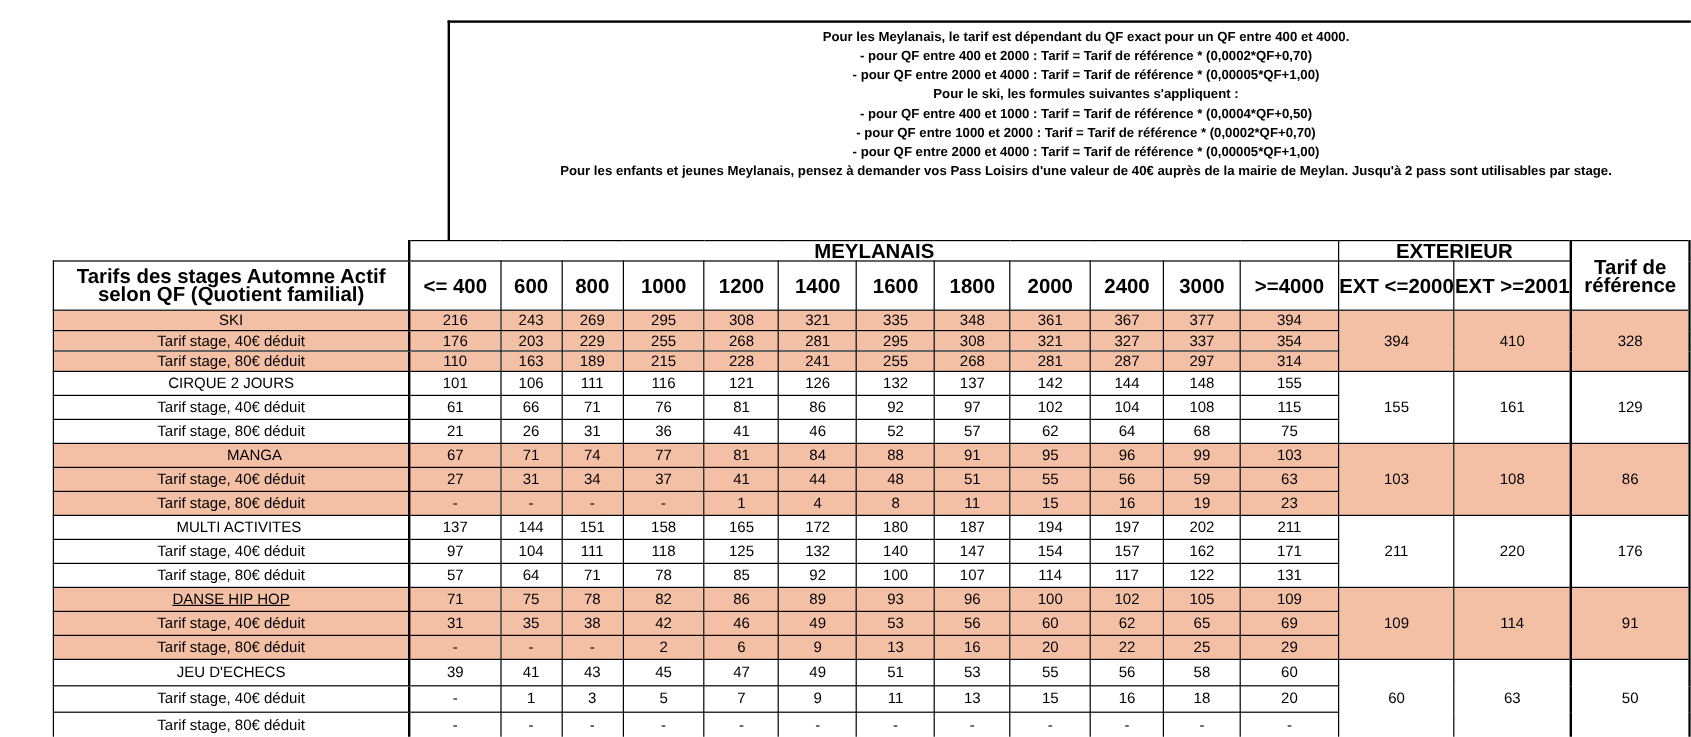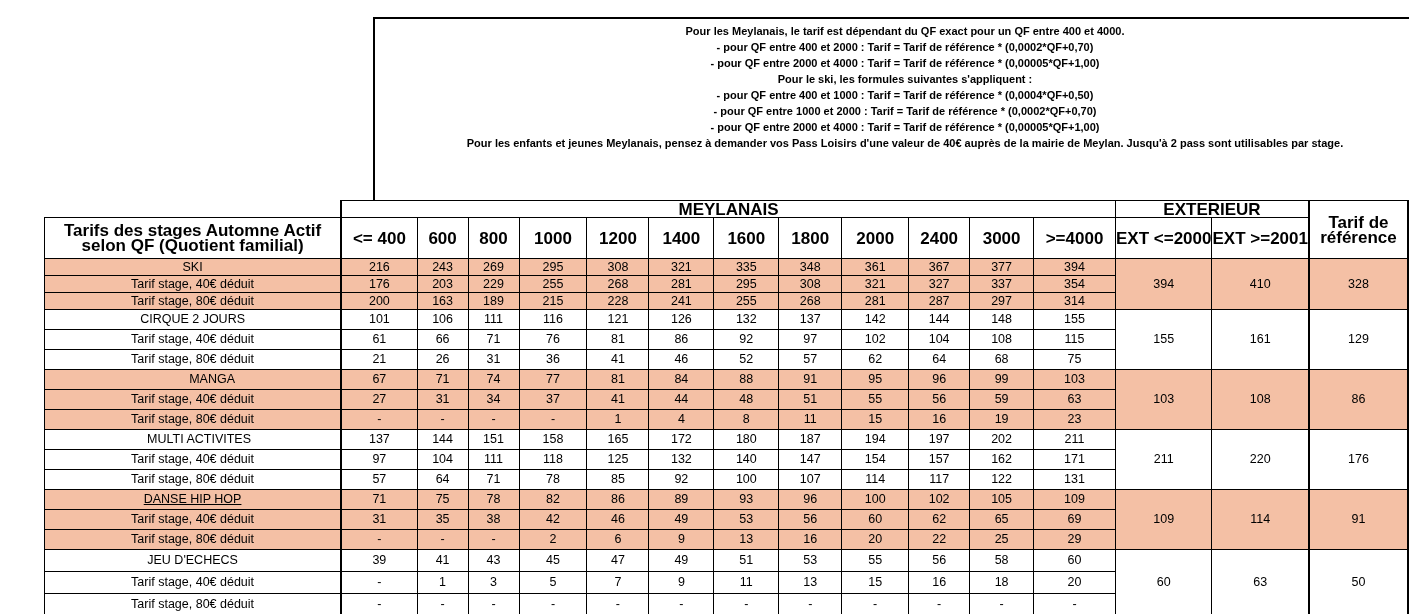--- a/index.html
+++ b/index.html
@@ -108,21 +108,21 @@
         <td>281</td>
         <td>295</td>
         <td>308</td>
         <td>321</td>
         <td>327</td>
         <td>337</td>
         <td>354</td>
       </tr>
       <tr class="pink">
         <td style="height: 16px;">Tarif stage, 80€ déduit</td>
-        <td class="thick-l">200</td>
+        <td class="thick-l">110</td>
         <td>163</td>
         <td>189</td>
         <td>215</td>
         <td>228</td>
         <td>241</td>
         <td>255</td>
         <td>268</td>
         <td>281</td>
         <td>287</td>
         <td>297</td>

